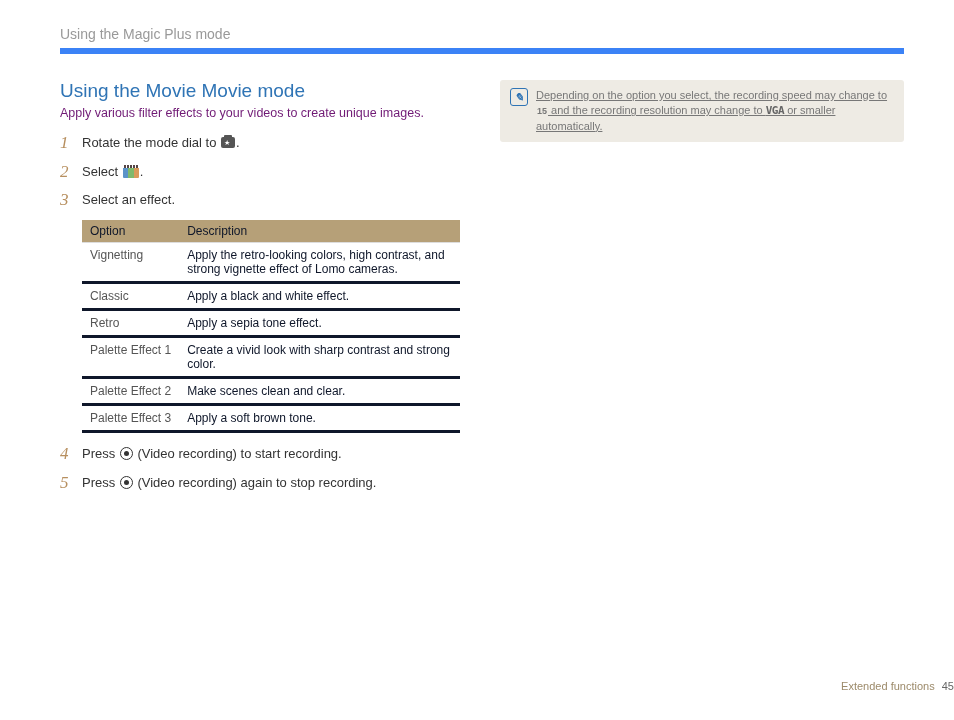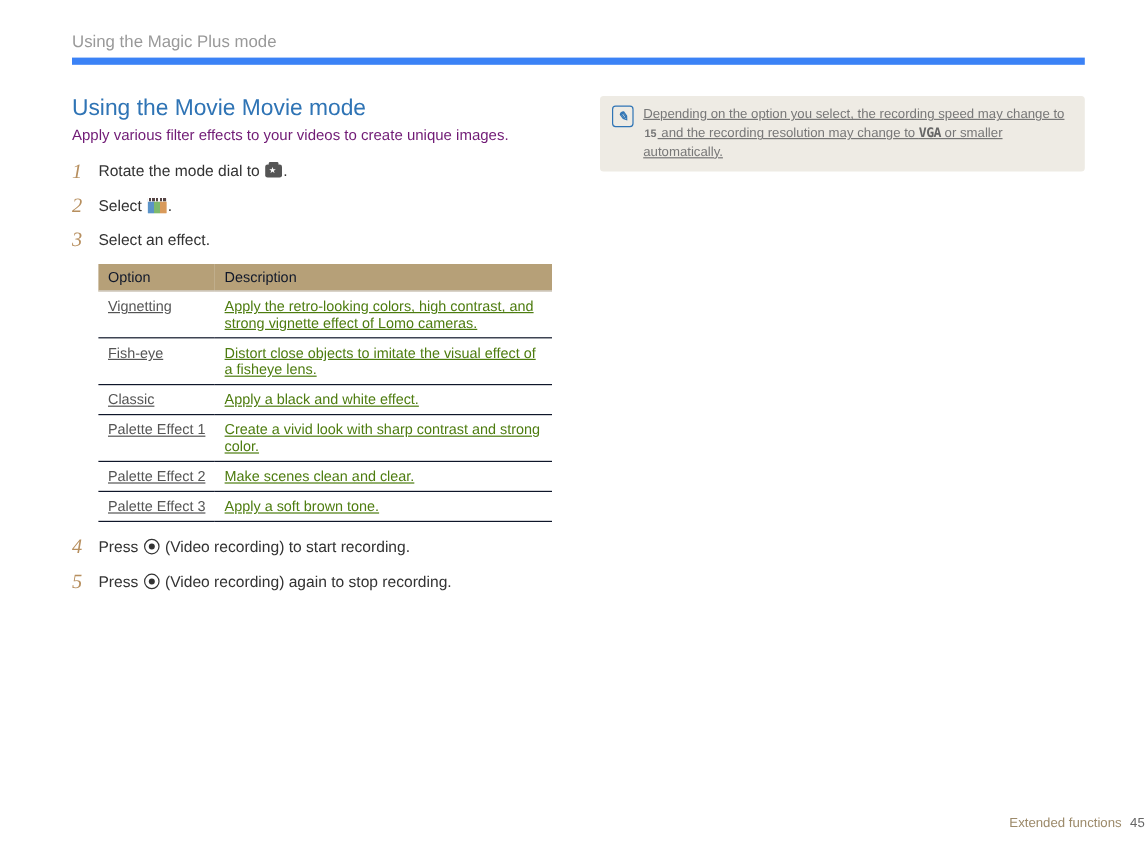--- a/index.html
+++ b/index.html
@@ -139,30 +139,29 @@
   table.effects th {
     background: #b6a078;
     color: #0f172a;
     font-weight: 400;
     text-align: left;
     padding: 4px 8px;
     border-bottom: 1px solid #ddd;
   }
   table.effects td {
     padding: 5px 8px;
-    border-bottom: 1px solid #0f172a;
+    border-bottom: 3px solid #0f172a;
     vertical-align: top;
-    text-decoration: underline;
   }
   table.effects td.opt {
     white-space: nowrap;
     color: #555;
   }
   table.effects td.desc {
-    color: #4d7c0f;
+    color: #0f172a;
   }
   .note-box {
     background: #eeebe4;
     border-radius: 3px;
     padding: 8px 10px 8px 10px;
     display: flex;
     gap: 8px;
     align-items: flex-start;
     font-size: 11px;
     color: #777;
@@ -248,26 +247,26 @@
             <th>Option</th>
             <th>Description</th>
           </tr>
         </thead>
         <tbody>
           <tr>
               <td class="opt">Vignetting</td>
               <td class="desc">Apply the retro-looking colors, high contrast, and strong vignette effect of Lomo cameras.</td>
             </tr>
           <tr>
-              <td class="opt">Fish-eye</td>
-              <td class="desc">Distort close objects to imitate the visual effect of a fisheye lens.</td>
-            </tr>
-          <tr>
               <td class="opt">Classic</td>
               <td class="desc">Apply a black and white effect.</td>
+            </tr>
+          <tr>
+              <td class="opt">Retro</td>
+              <td class="desc">Apply a sepia tone effect.</td>
             </tr>
           <tr>
               <td class="opt">Palette Effect 1</td>
               <td class="desc">Create a vivid look with sharp contrast and strong color.</td>
             </tr>
           <tr>
               <td class="opt">Palette Effect 2</td>
               <td class="desc">Make scenes clean and clear.</td>
             </tr>
           <tr>

